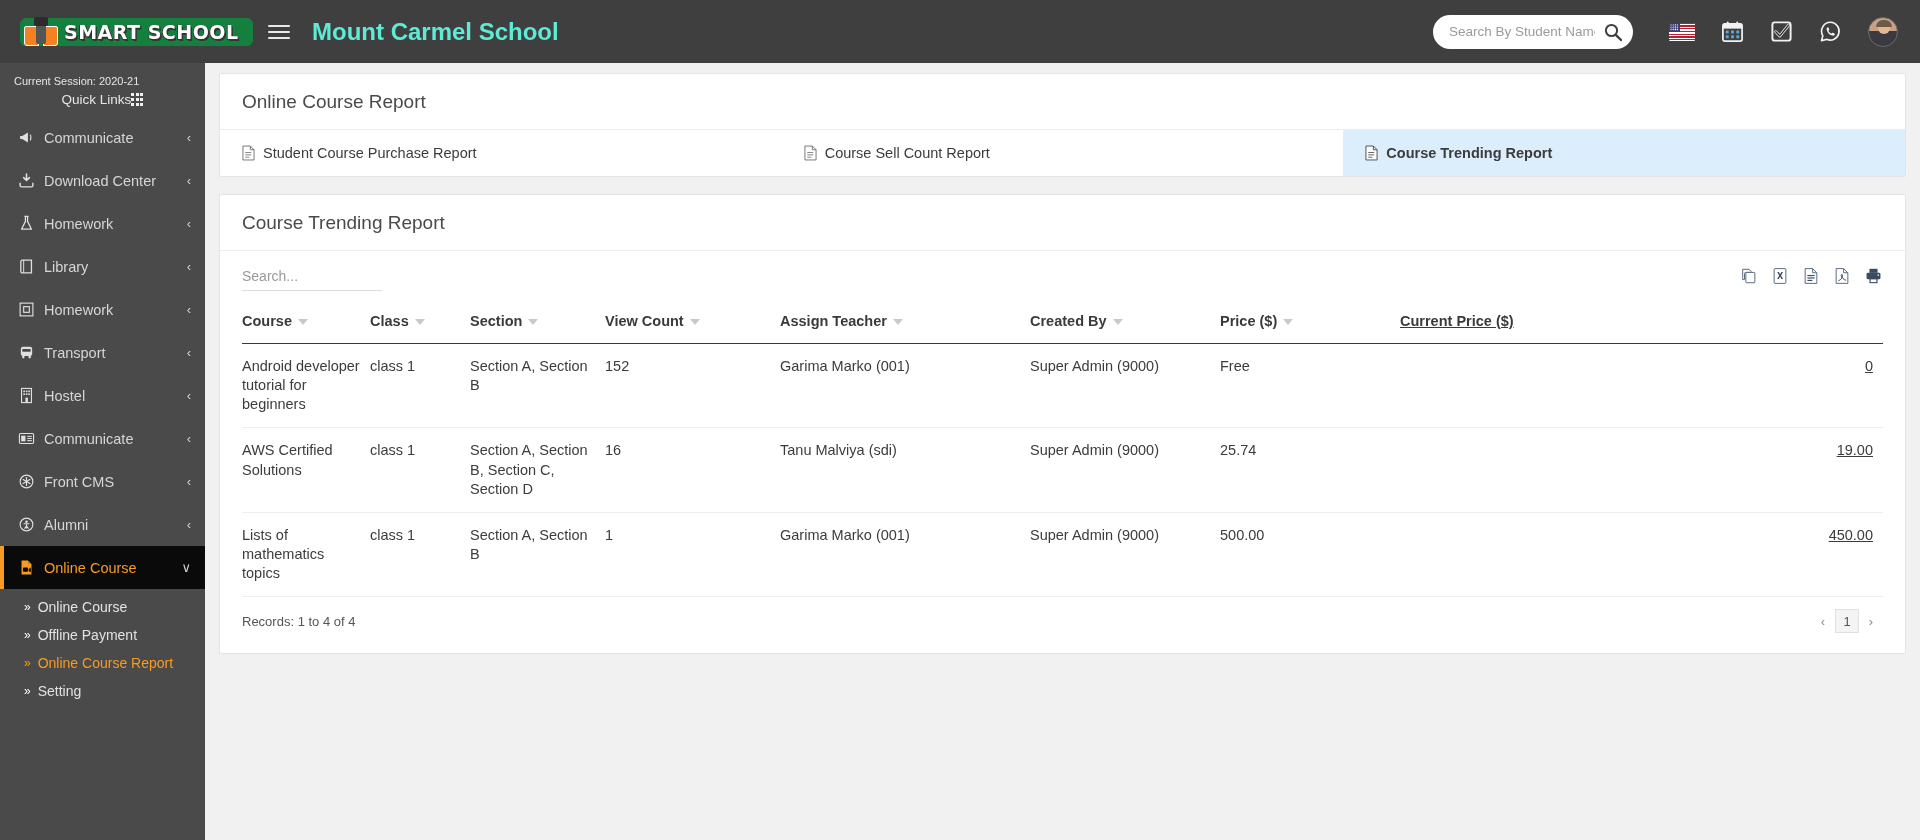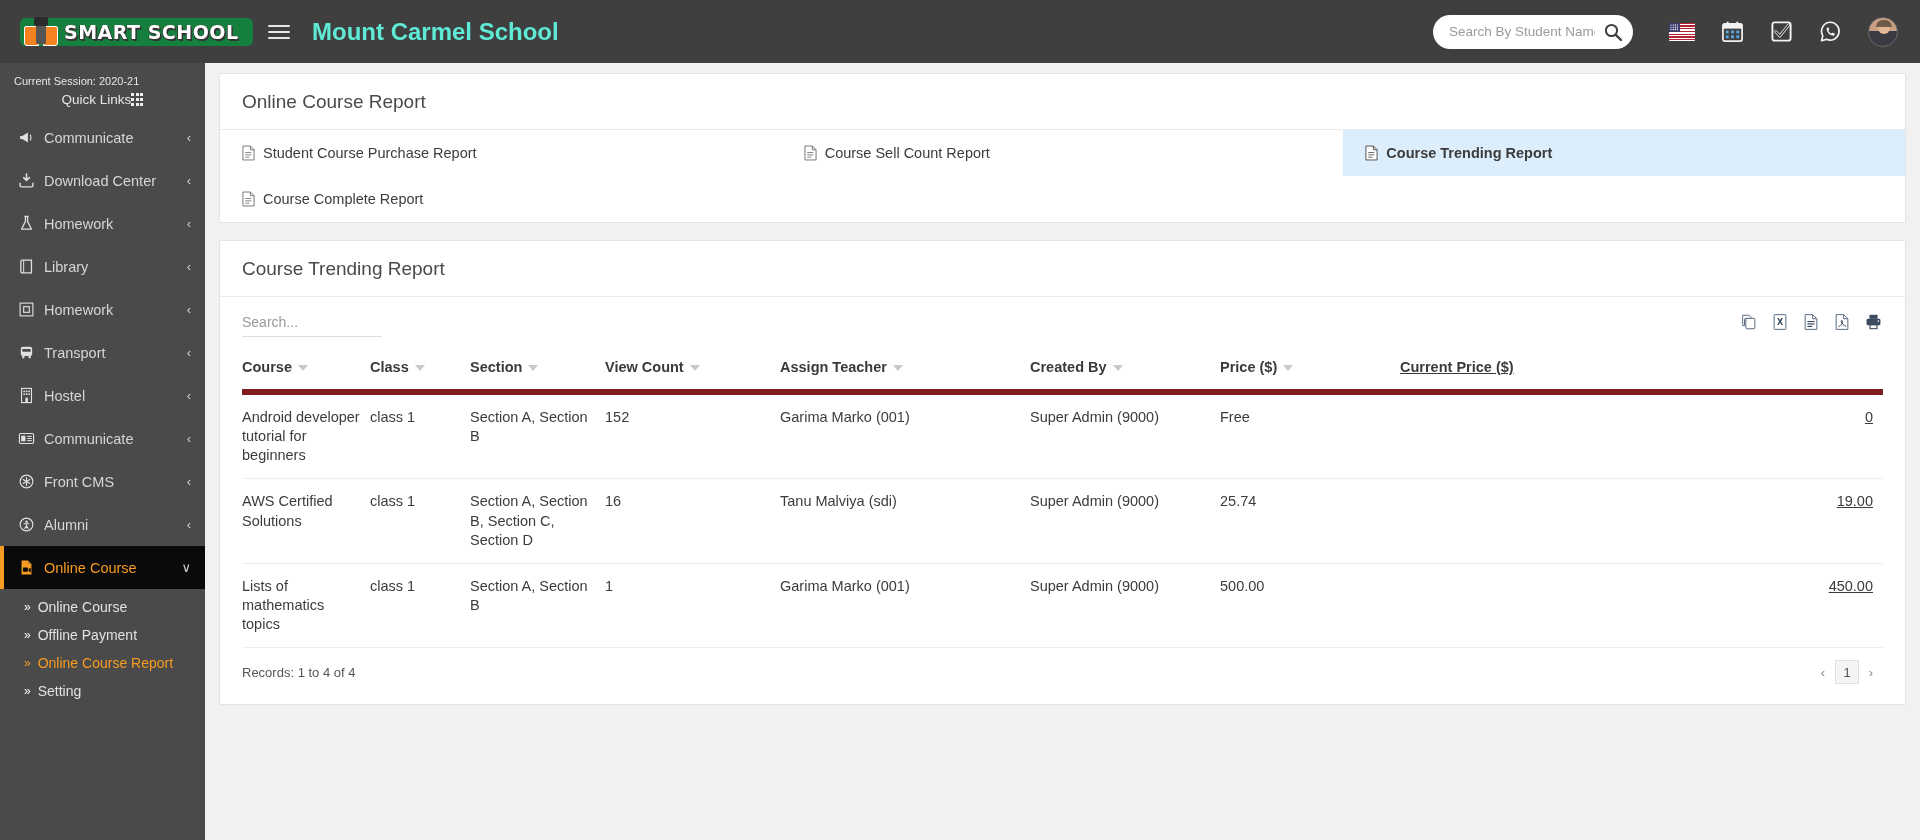--- a/index.html
+++ b/index.html
@@ -182,21 +182,21 @@
     width: 140px; font-size: 14px; color: #555; padding: 3px 0 6px 0;
     background: transparent; font-family: "Liberation Sans", sans-serif;
   }
   .dt-search::placeholder { color: #9a9a9a; }
   .export-icons { display: flex; align-items: center; gap: 13px; padding-top: 2px; }
   .export-icons .ei { cursor: pointer; display: block; }
 
   table.dt { width: 100%; border-collapse: collapse; margin-top: 14px; }
   table.dt th {
     text-align: left; font-size: 14.5px; color: #3a3a3a; font-weight: bold;
-    padding: 8px 10px 14px 0; border-bottom: 6px solid #7f1d1d;
+    padding: 8px 10px 14px 0; border-bottom: 1px solid #7f1d1d;
     vertical-align: top; white-space: nowrap;
   }
   table.dt th .sortcaret {
     display: inline-block; margin-left: 6px;
     border-left: 5px solid transparent; border-right: 5px solid transparent;
     border-top: 6px solid #c9c9c9; vertical-align: middle;
   }
   table.dt td {
     font-size: 14.5px; color: #3c3c3c; padding: 13px 10px 13px 0;
     border-bottom: 1px solid #eeeeee; vertical-align: top; line-height: 1.32;
@@ -538,34 +538,20 @@
                 <g stroke="#4a4a4a" stroke-width="0.9">
                   <line x1="3.5" y1="8" x2="10" y2="8"></line>
                   <line x1="3.5" y1="10.5" x2="10" y2="10.5"></line>
                   <line x1="3.5" y1="13" x2="8" y2="13"></line>
                 </g>
               </svg>
           </span>
           <span>Course Trending Report</span>
         </div>
 
-        <div class="report-tab">
-          <span class="doc-icon">
-            <svg width="13" height="16" viewBox="0 0 14 17">
-                <path d="M1 1h8l4 4v11H1z" fill="#fff" stroke="#6f6f6f" stroke-width="1"></path>
-                <path d="M9 1v4h4" fill="none" stroke="#6f6f6f" stroke-width="1"></path>
-                <g stroke="#6f6f6f" stroke-width="0.9">
-                  <line x1="3.5" y1="8" x2="10" y2="8"></line>
-                  <line x1="3.5" y1="10.5" x2="10" y2="10.5"></line>
-                  <line x1="3.5" y1="13" x2="8" y2="13"></line>
-                </g>
-              </svg>
-          </span>
-          <span>Course Complete Report</span>
-        </div>
       </div>
     </div>
 
     <div class="card table-card">
       <div class="table-head-title">Course Trending Report</div>
 
       <div class="table-body">
         <div class="tools-row">
           <input class="dt-search" type="text" placeholder="Search..." style="">
 

